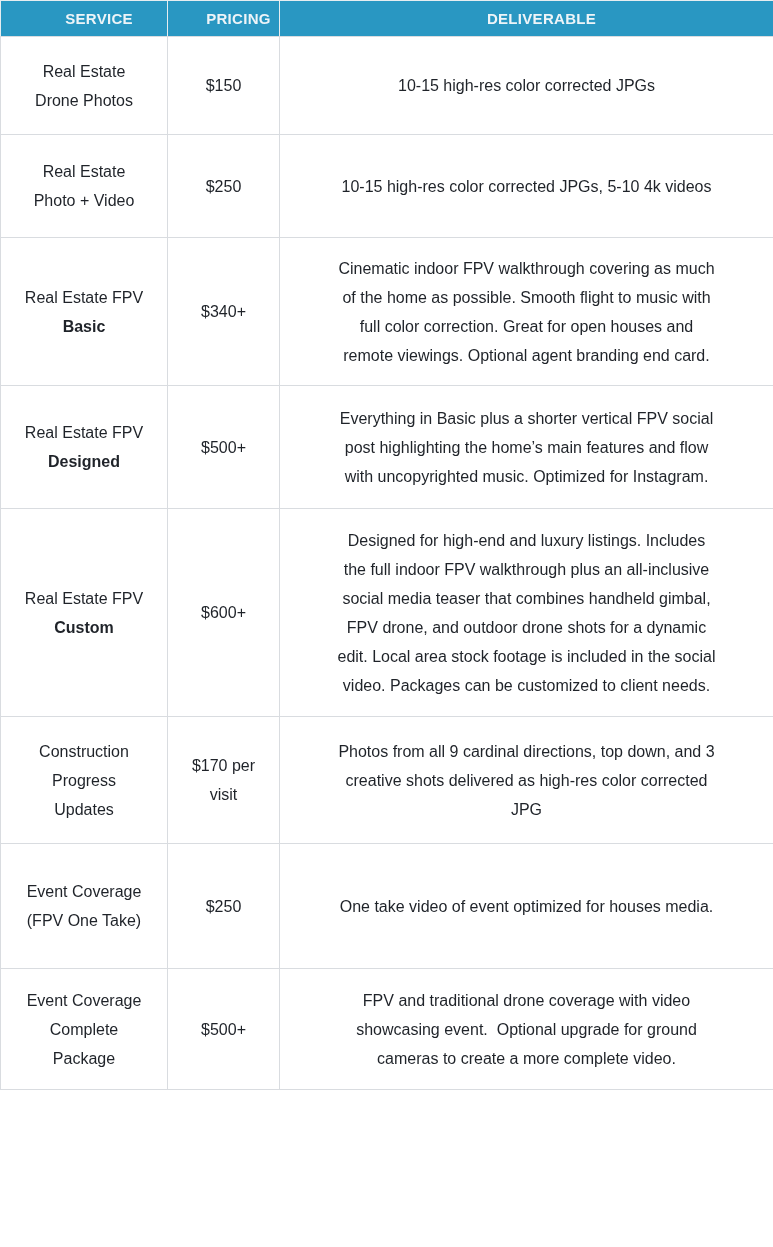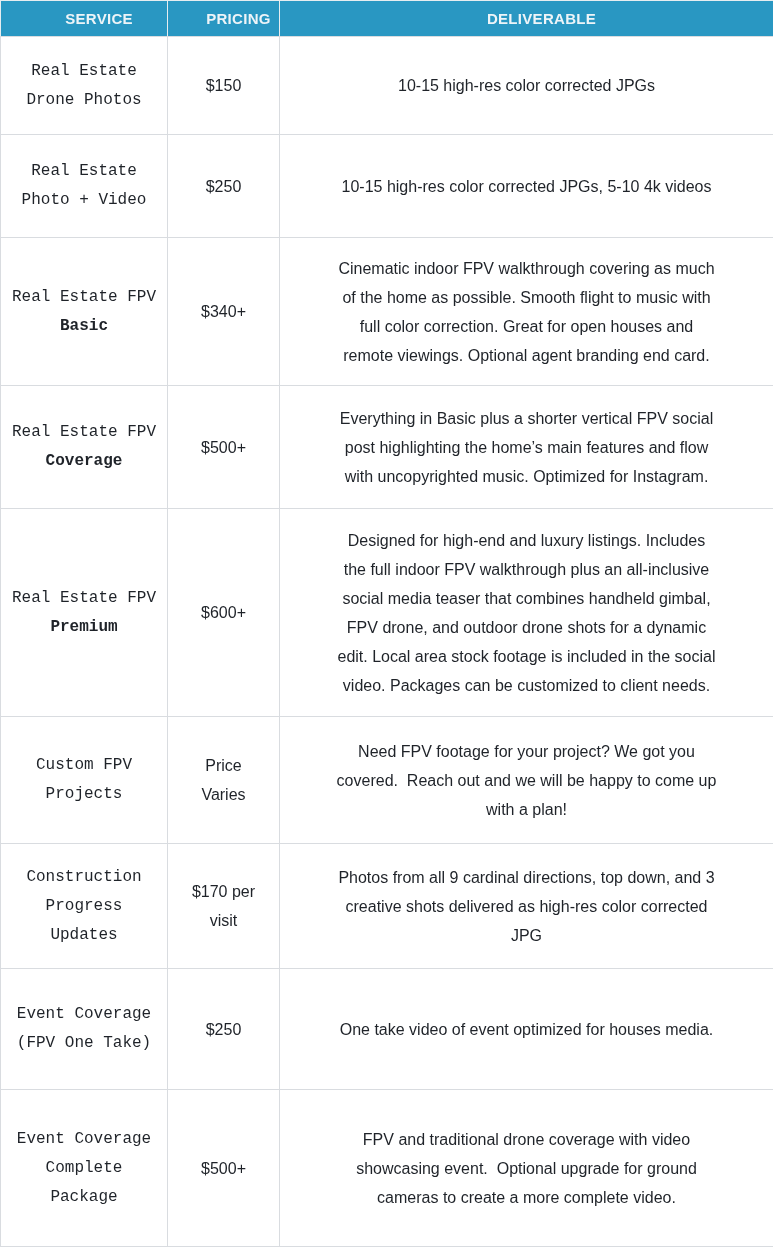--- a/index.html
+++ b/index.html
@@ -41,21 +41,21 @@
     border-bottom: 1px solid var(--border);
     padding-left: 31px;
   }
   tbody td {
     border: 1px solid var(--border);
     color: var(--body-text);
     font-size: 16px;
     line-height: 29px;
     font-weight: 400;
   }
-  td.service-cell    { padding: 6px 10px; font-family: Liberation Mono, monospace; }
+  td.service-cell    { padding: 6px 10px; }
   td.pricing-cell    { padding: 6px 8px; }
   td.deliverable-cell{ padding: 0 12px; }
 
   .tier {
     display: block;
     font-weight: 700;
   }
   .tier:empty { display: none; }
 
   
@@ -100,44 +100,35 @@
     </tr>
     <tr>
       <td class="service-cell"><span>Real Estate FPV</span><span class="tier">Basic</span></td>
       <td class="pricing-cell">$340+</td>
       <td class="deliverable-cell">Cinematic indoor FPV walkthrough covering as much
 of the home as possible. Smooth flight to music with
 full color correction. Great for open houses and
 remote viewings. Optional agent branding end card.</td>
     </tr>
     <tr>
-      <td class="service-cell"><span>Real Estate FPV</span><span class="tier">Coverage</span></td>
+      <td class="service-cell"><span>Real Estate FPV</span><span class="tier">Designed</span></td>
       <td class="pricing-cell">$500+</td>
       <td class="deliverable-cell">Everything in Basic plus a shorter vertical FPV social
 post highlighting the home’s main features and flow
 with uncopyrighted music. Optimized for Instagram.</td>
     </tr>
     <tr>
-      <td class="service-cell"><span>Real Estate FPV</span><span class="tier">Premium</span></td>
+      <td class="service-cell"><span>Real Estate FPV</span><span class="tier">Custom</span></td>
       <td class="pricing-cell">$600+</td>
       <td class="deliverable-cell">Designed for high-end and luxury listings. Includes
 the full indoor FPV walkthrough plus an all-inclusive
 social media teaser that combines handheld gimbal,
 FPV drone, and outdoor drone shots for a dynamic
 edit. Local area stock footage is included in the social
 video. Packages can be customized to client needs.</td>
-    </tr>
-    <tr>
-      <td class="service-cell"><span>Custom FPV
-Projects</span></td>
-      <td class="pricing-cell">Price
-Varies</td>
-      <td class="deliverable-cell">Need FPV footage for your project? We got you
-covered.  Reach out and we will be happy to come up
-with a plan!</td>
     </tr>
     <tr>
       <td class="service-cell"><span>Construction
 Progress
 Updates</span></td>
       <td class="pricing-cell">$170 per
 visit</td>
       <td class="deliverable-cell">Photos from all 9 cardinal directions, top down, and 3
 creative shots delivered as high-res color corrected
 JPG</td>

